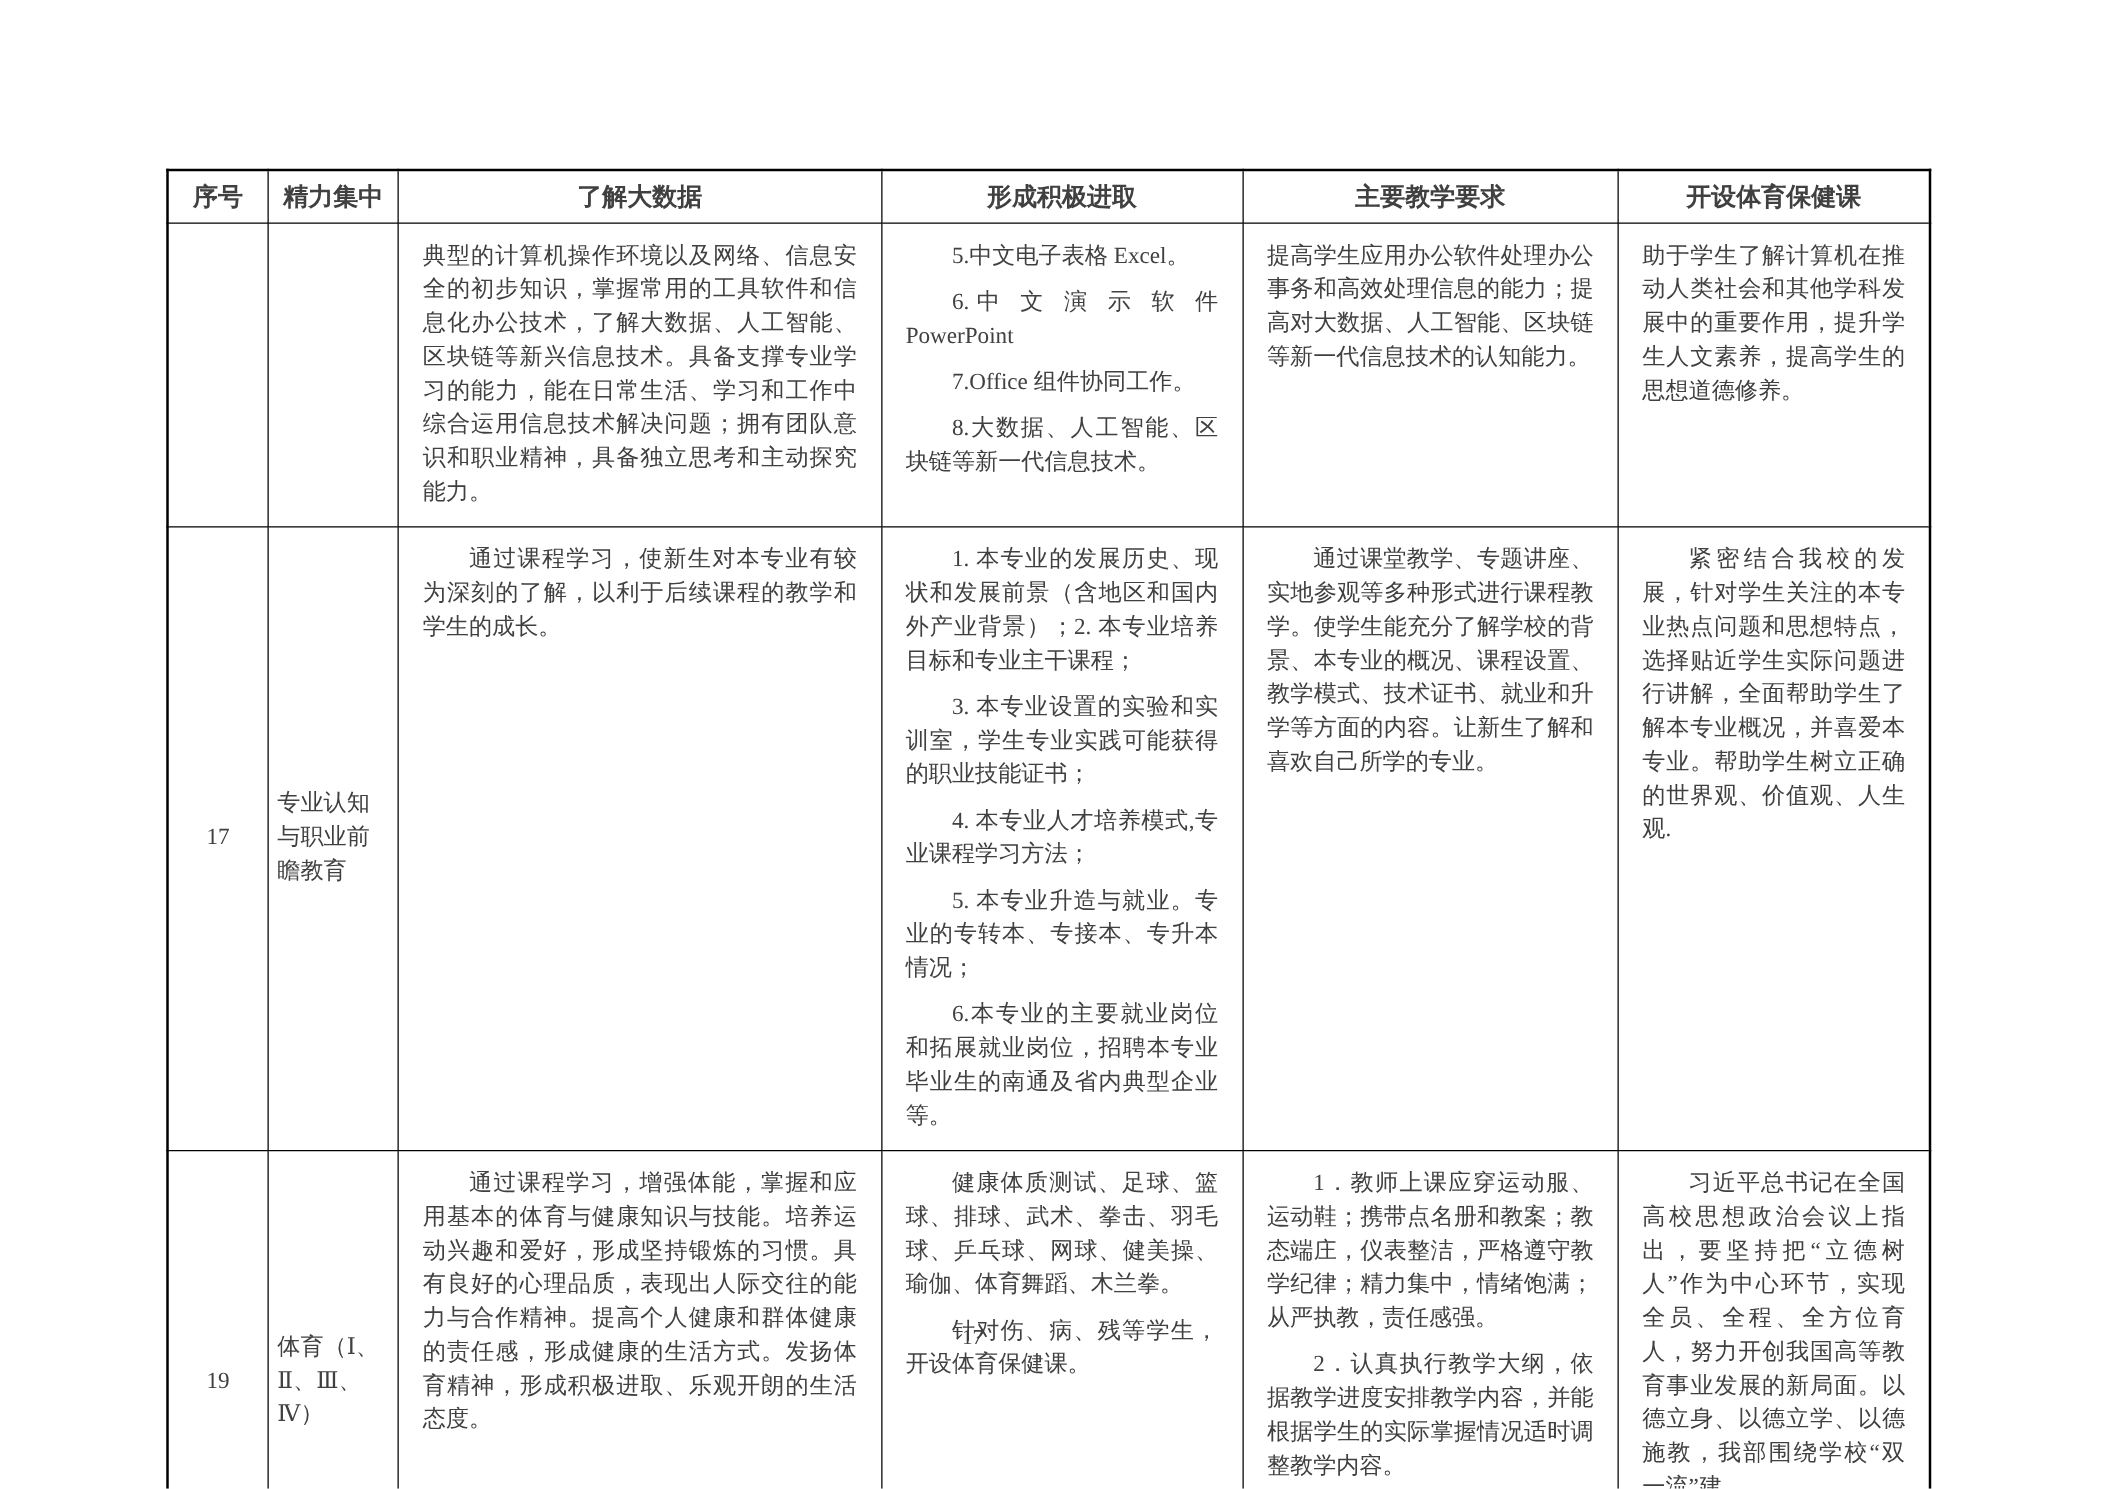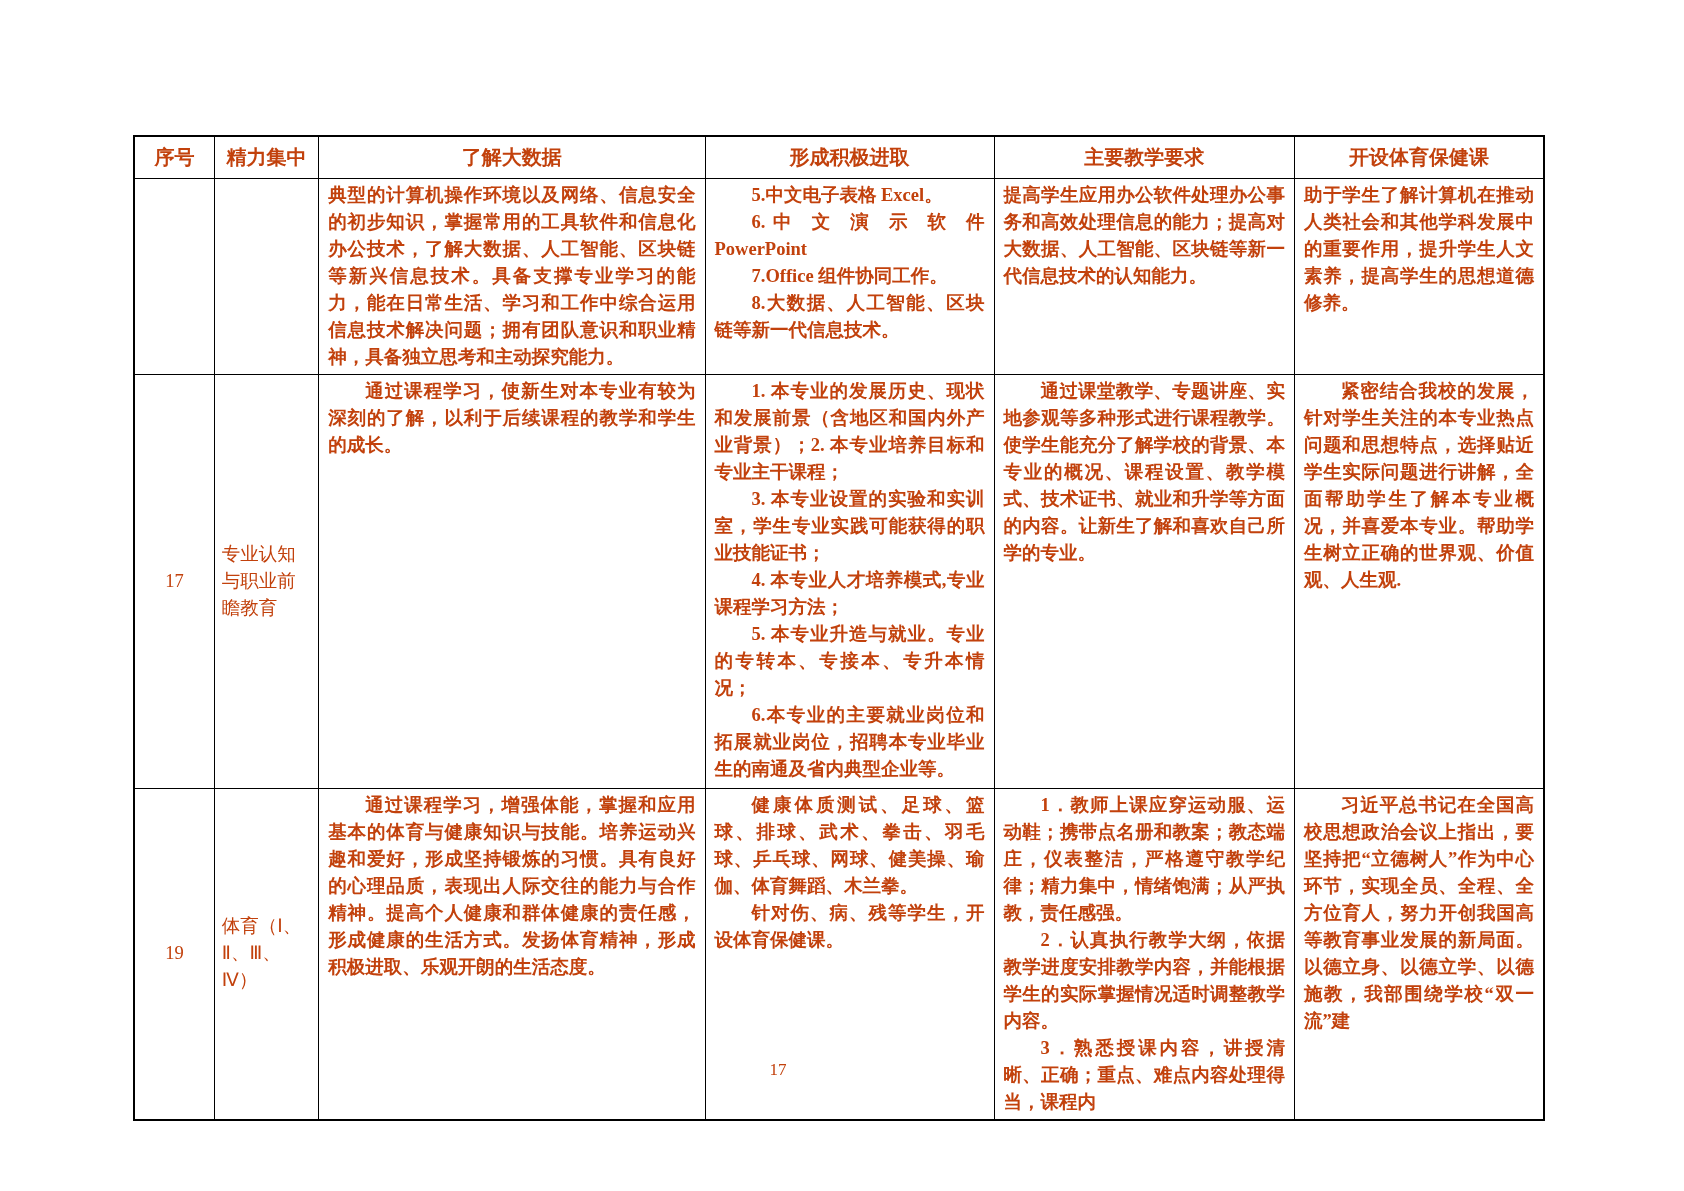--- a/index.html
+++ b/index.html
@@ -1,21 +1,21 @@
 <!DOCTYPE html>
 <html><head>
 <meta charset="utf-8">
 <style>
   html,body{margin:0;padding:0;background:#fff;}
   .page{
     position:relative;
     width:1556px;height:1191px;
     background:#ffffff;
     font-family:"Liberation Serif","DejaVu Serif",serif;
-    color:#c2410c;
+    color:#404040;
     overflow:hidden;
   }
   table.course-table{
     position:absolute;left:133px;top:135px;
     width:1412px;
     border-collapse:collapse;
     table-layout:fixed;
     border:2px solid #000;
   }
   col.c-seq{width:5.7%;}
@@ -30,22 +30,22 @@
     height:42px;text-align:center;vertical-align:middle;
     padding:2px 4px;
   }
   td{
     font-size:18.5px;line-height:27px;
     vertical-align:top;
     padding:3px 9px 3px 9px;
     overflow:hidden;
   }
   td.col-seq{text-align:center;vertical-align:middle;padding:2px;}
-  td.col-course{vertical-align:middle;text-align:left;padding:2px 7px;font-family:Liberation Serif, serif;}
-  td p{margin:0;text-align:justify;text-justify:inter-character;font-weight:bold;}
+  td.col-course{vertical-align:middle;text-align:left;padding:2px 7px;}
+  td p{margin:10px;text-align:justify;text-justify:inter-character;}
   td p.indent{text-indent:2em;}
   tr.row-0{height:183px;}
   tr.row-1{height:414px;}
   tr.row-2{height:250px;}
   .page-number{
     position:absolute;top:1060px;left:0;right:0;
     text-align:center;font-size:17px;
   }
 </style>
 </head>

